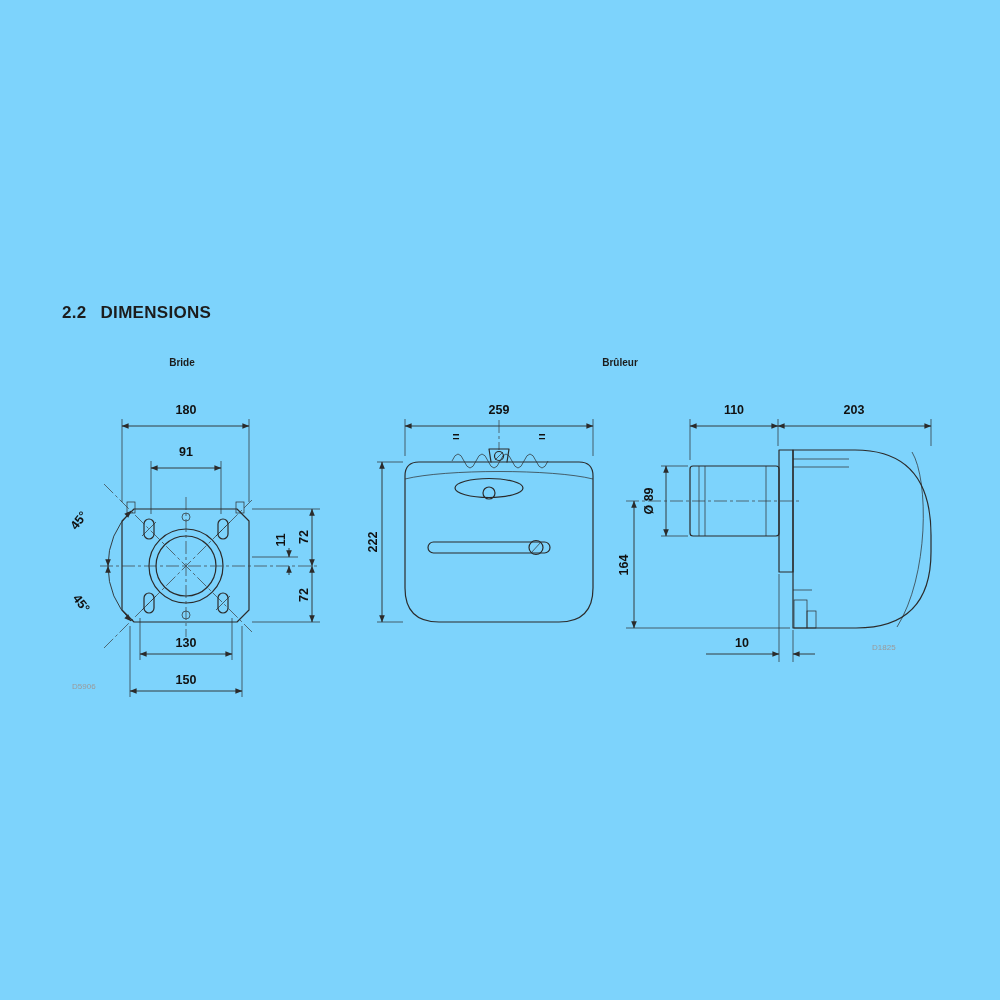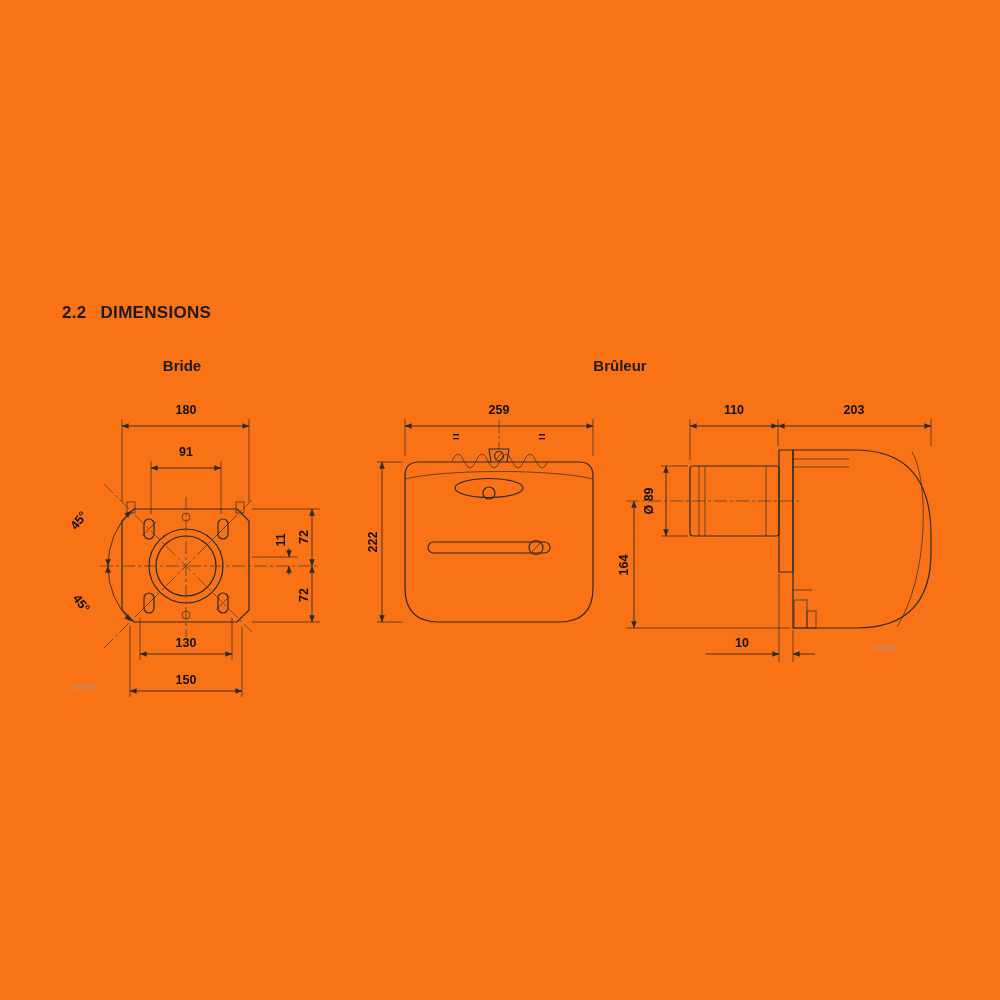--- a/index.html
+++ b/index.html
@@ -1,18 +1,18 @@
 <!DOCTYPE html>
 <html><head>
 <meta charset="utf-8">
 <style>
   html,body{margin:0;padding:0;background:#ffffff;}
-  #page{position:relative;width:1000px;height:1000px;background:#f97316;font-family:"Liberation Sans",sans-serif;overflow:hidden;}
+  #page{position:relative;width:1000px;height:1000px;background:#7dd3fc;font-family:"Liberation Sans",sans-serif;overflow:hidden;}
   .heading{position:absolute;left:62px;top:303px;display:flex;gap:14px;font-weight:bold;font-size:17px;color:#1c1c1c;letter-spacing:.3px;}
-  .view-label{position:absolute;top:357px;width:140px;text-align:center;font-weight:bold;font-size:15px;color:#1c1c1c;}
+  .view-label{position:absolute;top:357px;width:140px;text-align:center;font-weight:bold;font-size:10px;color:#1c1c1c;}
   .label-bride{left:112px;}
   .label-bruleur{left:550px;}
   svg.canvas{position:absolute;left:0;top:0;}
   .ln{stroke:#2b2b2b;stroke-width:1.2;fill:none;stroke-linejoin:round;stroke-linecap:round;}
   .thin{stroke:#2b2b2b;stroke-width:0.7;fill:none;}
   .dim{stroke:#2b2b2b;stroke-width:0.9;fill:none;}
   .cl{stroke:#3a3a3a;stroke-width:0.7;fill:none;stroke-dasharray:13 3 3 3;}
   text.d{font-family:"Liberation Sans",sans-serif;font-size:12.5px;font-weight:bold;fill:#111;}
   text.eq{font-family:"Liberation Sans",sans-serif;font-size:12px;font-weight:bold;fill:#111;}
   text.code{font-family:"Liberation Sans",sans-serif;font-size:8px;fill:#9a9a9a;}

